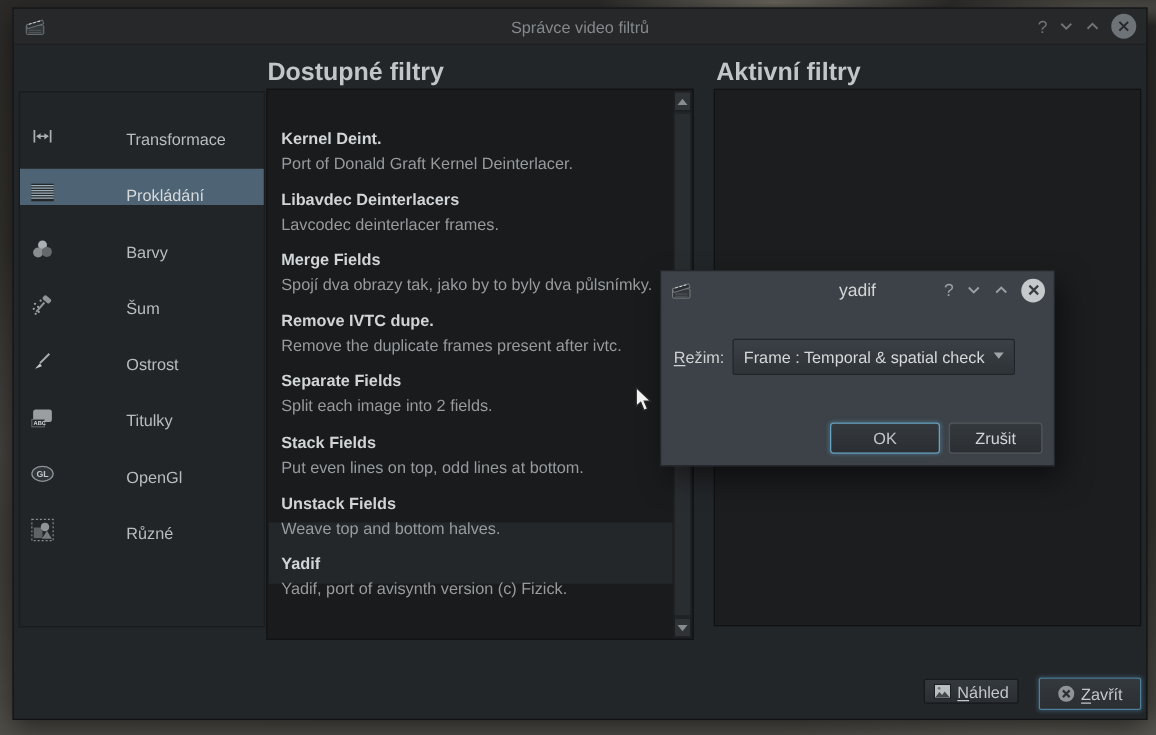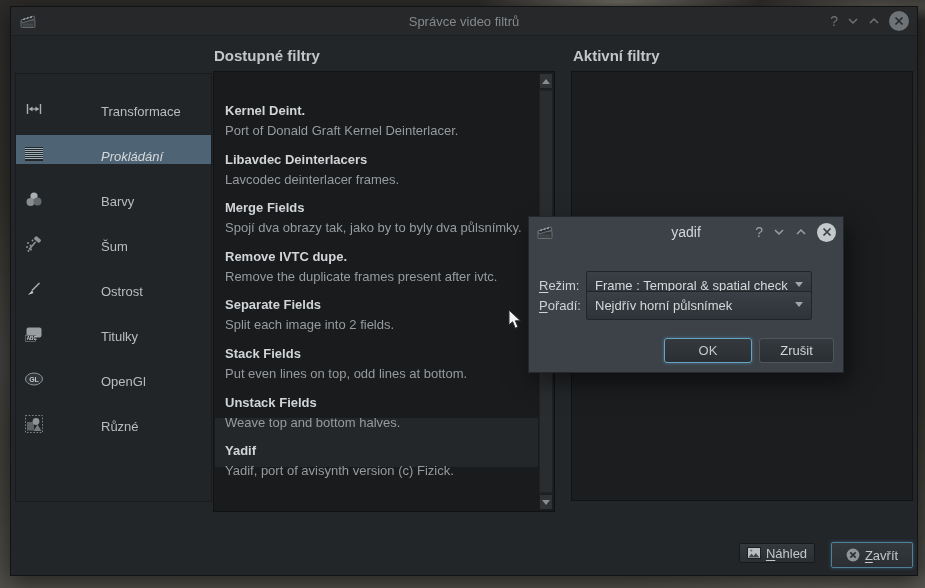--- a/index.html
+++ b/index.html
@@ -29,37 +29,37 @@
   .titlebar .title {
     position:absolute; left:0; right:0; text-align:center;
     color:#85898c; font-size:13px; pointer-events:none;
   }
   .tb-controls { position:absolute; right:8px; display:flex; align-items:center; gap:9px; }
   .tb-btn { color:#6f7478; font-size:14px; line-height:1; cursor:default; display:flex; align-items:center; }
   .circle-close {
     width:20px; height:20px; border-radius:50%; background:#6d7377;
     display:flex; align-items:center; justify-content:center;
   }
-  .hdr { position:absolute; top:40px; font-size:15px; font-weight:bold; color:#c3c6c8; }
+  .hdr { position:absolute; top:40px; font-size:20px; font-weight:bold; color:#c3c6c8; }
   .hdr-available { left:203px; }
   .hdr-active { left:562px; }
 
   
   .sidebar {
     position:absolute; left:4px; top:66px; width:197px; height:429px;
     background:#222527; border:1px solid #191b1c;
   }
   .side-item {
     position:relative; height:29px; margin-top:16px;
     display:flex; align-items:flex-end; padding-left:7px; cursor:default;gap:44px;
   }
   .side-item .icon { width:22px; height:20px; display:flex; align-items:center; justify-content:center; }
   .side-item .lbl { margin-left:12px; color:#b9bdbf; }
   .side-item.selected { background:#4e6373; }
-  .side-item.selected .lbl { color:#d6dadd;font-style:italic; }
+  .side-item.selected .lbl { color:#d6dadd; }
 
   
   .list-panel {
     position:absolute; left:202px; top:64px; width:342px; height:441px;
     background:#191b1d; border:1px solid #111213;
   }
   .list-items { position:absolute; left:1px; top:1px; right:16px; bottom:1px; padding-top:5px; }
   .flt-item { height:48.6px; padding:4px 10px 0; }
   .flt-item.highlighted { background:#242729; }
   .flt-name { font-weight:bold; color:#d2d5d7; line-height:17px;margin-top:20px; }
@@ -363,27 +363,20 @@
     </div>
 
     <div class="dlg-row row-mode">
       <span class="dlabel"><span class="mn">R</span><span>ežim:</span></span>
       <div class="dropdown">
         <span>Frame : Temporal &amp; spatial check</span>
         <span class="dd-arrow"></span>
       </div>
     </div>
 
-    <div class="dlg-row row-order">
-      <span class="dlabel"><span class="mn">P</span><span>ořadí:</span></span>
-      <div class="dropdown">
-        <span>Nejdřív horní půlsnímek</span>
-        <span class="dd-arrow"></span>
-      </div>
-    </div>
 
     <div class="btn dlg-btn-ok">OK</div>
     <div class="btn dlg-btn-cancel">Zrušit</div>
   </div>
 
   <svg class="cursor" width="16" height="22" viewBox="0 0 16 22">
     <path d="M1 1 L1 16 L4.6 12.8 L7.2 19.2 L10 18 L7.4 11.8 L12.4 11.8 Z" fill="#f2f2f2" stroke="#2a2a2a" stroke-width="1"></path>
   </svg>
 </div>
 

